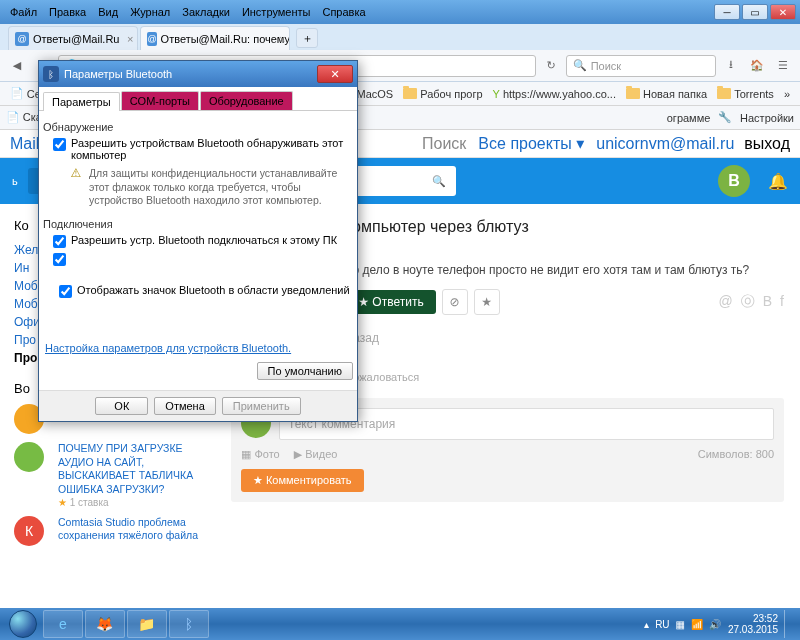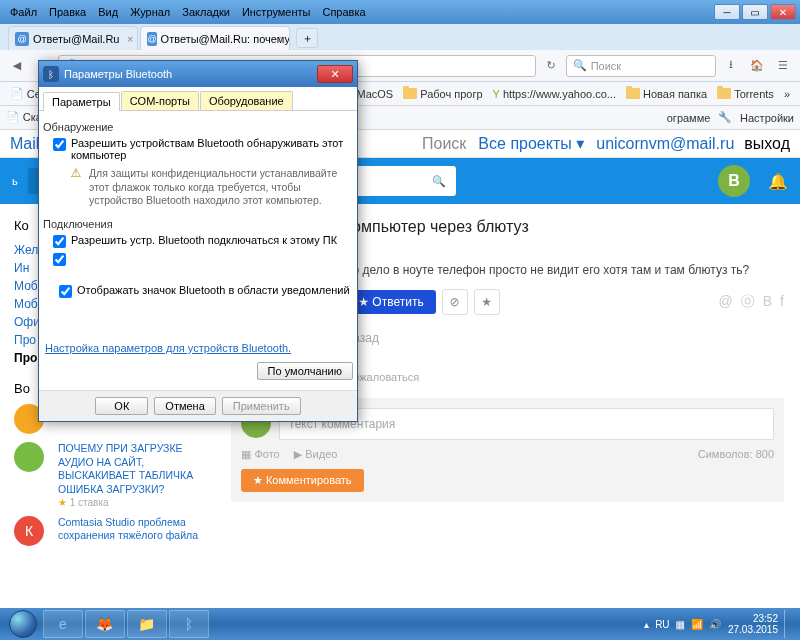--- a/index.html
+++ b/index.html
@@ -61,21 +61,21 @@
 .side-q .title{color:#1a6bc7;text-transform:uppercase;font-size:10.5px;line-height:1.3}
 .side-q .meta{color:#aaa;font-size:10px}
 .side-q .meta .star{color:#f5a623}
 
 .content{flex:1;padding:12px 16px;overflow:hidden;position:relative}
 .qtitle{font-size:16px;color:#222;margin:2px 0 6px}
 .qmeta{color:#aaa;font-size:11px}
 .qbody{font-size:12px;color:#444;margin:8px 0;line-height:1.4}
 .qactions{display:flex;align-items:center;gap:6px;margin:10px 0;font-size:12px}
 .qactions .sub{display:flex;align-items:center;gap:4px;color:#666;padding:5px 10px;border:1px solid #ddd;border-radius:3px}
-.qactions .answer{background:#1d4ed8;color:#fff;padding:5px 12px;border-radius:3px}
+.qactions .answer{background:#14532d;color:#fff;padding:5px 12px;border-radius:3px}
 .qactions .sq{width:26px;height:26px;border:1px solid #ddd;border-radius:3px;display:flex;align-items:center;justify-content:center;color:#888}
 .qactions .social{margin-left:auto;display:flex;gap:8px;color:#ccc;font-size:14px}
 
 .ans-block{margin-top:16px;font-size:12px}
 .ans-user .name{color:#1a6bc7}
 .ans-user .rank{color:#f38934}
 .ans-user .time{color:#aaa}
 .ans-text{margin:6px 0;color:#333}
 .ans-act{color:#aaa;font-size:11px;display:flex;gap:16px}
 
@@ -85,21 +85,21 @@
 .comment-box .tools .right{margin-left:auto}
 .comment-box .send{background:#f38934;color:#fff;padding:5px 12px;border-radius:3px;font-size:11px;display:inline-block;margin-top:8px}
 
 
 .bt-dialog{position:absolute;left:38px;top:60px;width:320px;background:#f0f0f0;border:1px solid #365d8a;box-shadow:2px 2px 12px rgba(0,0,0,.4);z-index:50;font-size:11px}
 .bt-title{height:26px;background:linear-gradient(#5ea4e6,#3a77c0);display:flex;align-items:center;padding:0 4px;color:#fff}
 .bt-title .ico{width:16px;height:16px;background:#2a5a9a;border-radius:3px;margin-right:5px;display:flex;align-items:center;justify-content:center;font-size:10px}
 .bt-title .tt{flex:1}
 .bt-title .close{width:36px;height:18px;background:linear-gradient(#e66,#c33);border:1px solid #933;border-radius:2px;display:flex;align-items:center;justify-content:center;color:#fff;font-size:11px}
 .bt-tabs{display:flex;background:#fff;border-bottom:1px solid #ccc;padding:4px 4px 0}
-.bt-tab{padding:3px 8px;border:1px solid #ccc;border-bottom:none;background:#fef9c3;border-radius:2px 2px 0 0;margin-right:1px;font-size:11px}
+.bt-tab{padding:3px 8px;border:1px solid #ccc;border-bottom:none;background:#be185d;border-radius:2px 2px 0 0;margin-right:1px;font-size:11px}
 .bt-tab.active{background:#fff;position:relative;top:1px}
 .bt-body{background:#fff;padding:10px 4px}
 .bt-group-t{color:#333;margin-bottom:4px}
 .bt-check{display:flex;gap:5px;margin:4px 0 4px 10px;align-items:flex-start}
 .bt-check input{margin:1px 0 0}
 .bt-warn{display:flex;gap:6px;margin:6px 0 10px 26px;color:#666;font-size:10.5px;line-height:1.3}
 .bt-warn .wic{width:14px;height:14px;flex-shrink:0;display:flex;align-items:center;justify-content:center;color:#a80;font-size:12px}
 .bt-link{color:#1a6bc7;text-decoration:underline;margin:12px 0 8px 2px;display:block}
 .bt-default{text-align:right;margin-top:6px}
 .bt-default button,.bt-buttons button{padding:2px 10px;border:1px solid #aaa;background:linear-gradient(#fff,#e6e6e6);border-radius:2px;font-size:11px}

